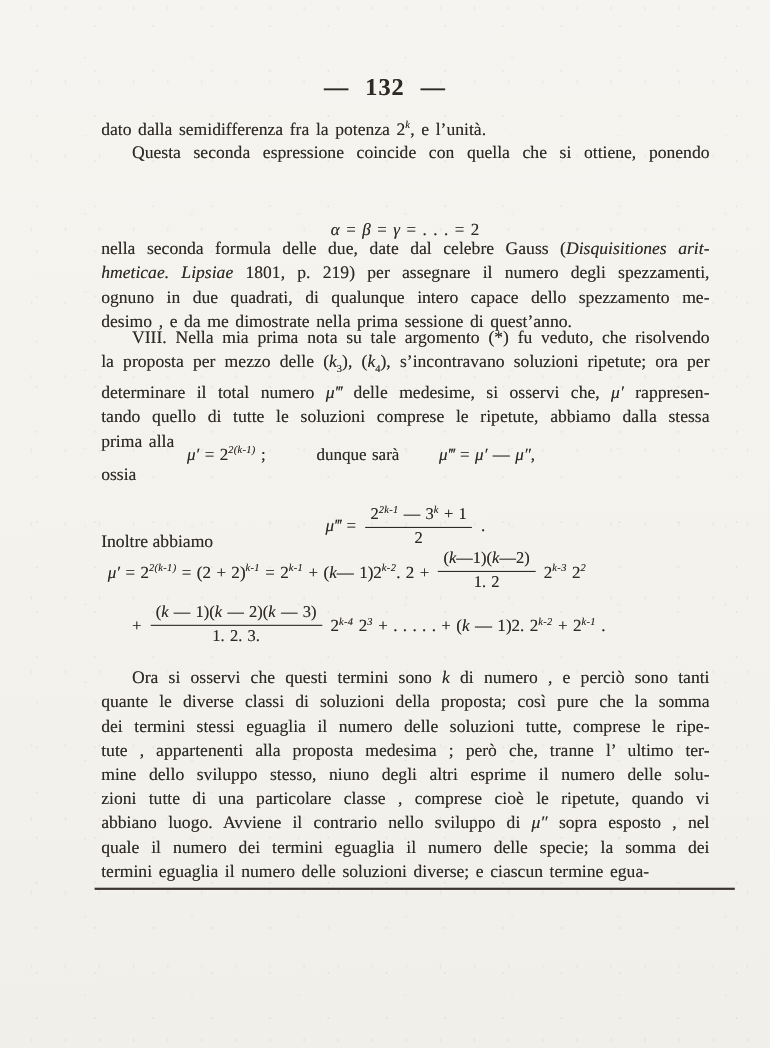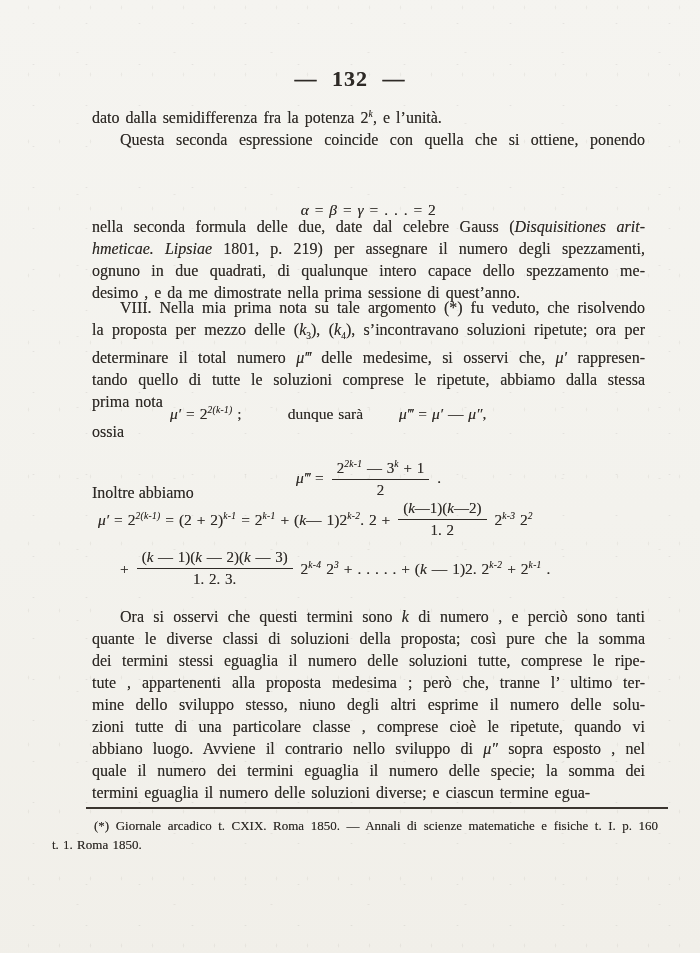--- a/index.html
+++ b/index.html
@@ -59,21 +59,21 @@
       <div class="line j"><span class="it">hmeticae. Lipsiae</span><span> 1801, p. 219) per assegnare il numero degli spezzamenti,</span></div>
       <div class="line j"><span>ognuno in due quadrati, di qualunque intero capace dello spezzamento me-</span></div>
       <div class="line"><span>desimo , e da me dimostrate nella prima sessione di quest’anno.</span></div>
     </div>
 
   <div class="blk" style="top:297px">
       <div class="line j ind"><span>VIII. Nella mia prima nota su tale argomento (*) fu veduto, che risolvendo</span></div>
       <div class="line j"><span>la proposta per mezzo delle (</span><span class="it">k</span><sub>3</sub><span>), (</span><span class="it">k</span><sub>4</sub><span>), s’incontravano soluzioni ripetute; ora per</span></div>
       <div class="line j"><span>determinare il total numero </span><span class="it">μ‴</span><span> delle medesime, si osservi che, </span><span class="it">μ′</span><span> rappresen-</span></div>
       <div class="line j"><span>tando quello di tutte le soluzioni comprese le ripetute, abbiamo dalla stessa</span></div>
-      <div class="line"><span>prima nota</span></div>
+      <div class="line"><span>prima alla</span></div>
     </div>
 
   <div class="formula" style="top:398px;left:170px">
       <div class="line"><span class="it">μ′</span><span> = 2</span><sup>2(k-1)</sup><span> ;</span><span style="display: inline-block; width: 46px;"></span><span>dunque sarà</span><span style="display: inline-block; width: 36px;"></span><span class="it">μ‴</span><span> = </span><span class="it">μ′</span><span> — </span><span class="it">μ″</span><span>,</span></div>
     </div>
 
   <div class="blk label-line" style="top:421px">ossia</div>
 
   <div class="formula center" style="top:438px">
       <div class="line"><span class="it">μ‴</span><span> = </span><span class="frac"><span class="num"><span>2</span><sup>2k-1</sup><span> — 3</span><sup>k</sup><span> + 1</span></span><span class="den"><span>2</span></span></span><span> .</span></div>
@@ -96,18 +96,14 @@
       <div class="line j"><span>tute , appartenenti alla proposta medesima ; però che, tranne l’ ultimo ter-</span></div>
       <div class="line j"><span>mine dello sviluppo stesso, niuno degli altri esprime il numero delle solu-</span></div>
       <div class="line j"><span>zioni tutte di una particolare classe , comprese cioè le ripetute, quando vi</span></div>
       <div class="line j"><span>abbiano luogo. Avviene il contrario nello sviluppo di </span><span class="it">μ″</span><span> sopra esposto , nel</span></div>
       <div class="line j"><span>quale il numero dei termini eguaglia il numero delle specie; la somma dei</span></div>
       <div class="line"><span>termini eguaglia il numero delle soluzioni diverse; e ciascun termine egua-</span></div>
     </div>
 
   <div class="rule" style="top:807px"></div>
 
-  <div class="footnote" style="top:816px">
-      <div class="line j ind"><span>(*) Giornale arcadico t. CXIX. Roma 1850. — Annali di scienze matematiche e fisiche t. I. p. 160</span></div>
-      <div class="line"><span>t. 1. Roma 1850.</span></div>
-    </div>
 
 </div>
 
 </body></html>

